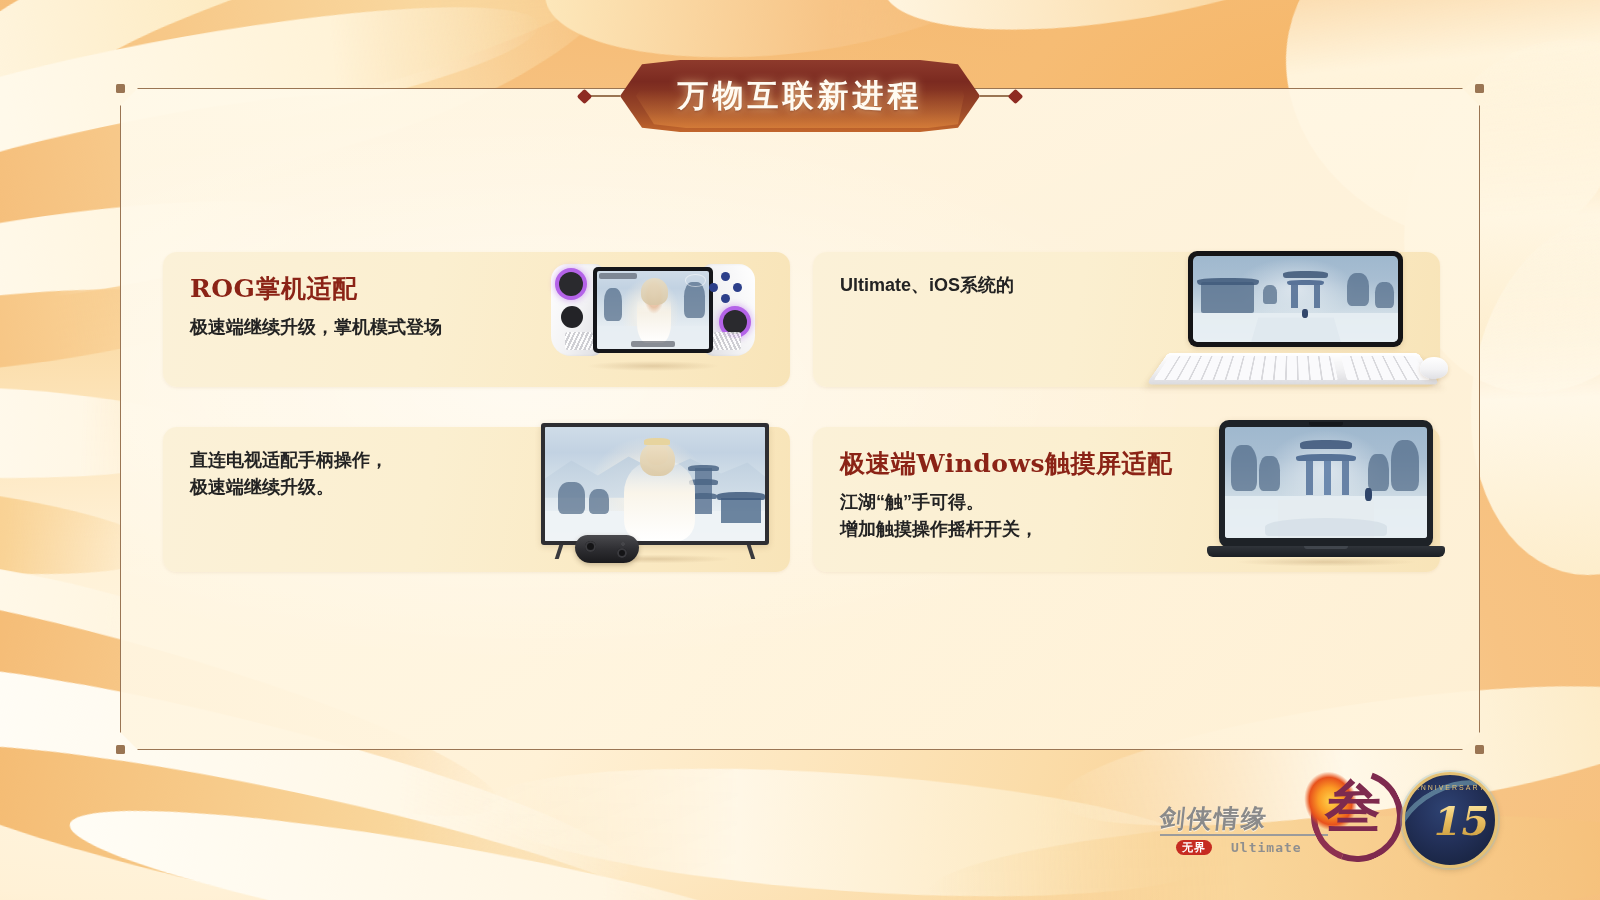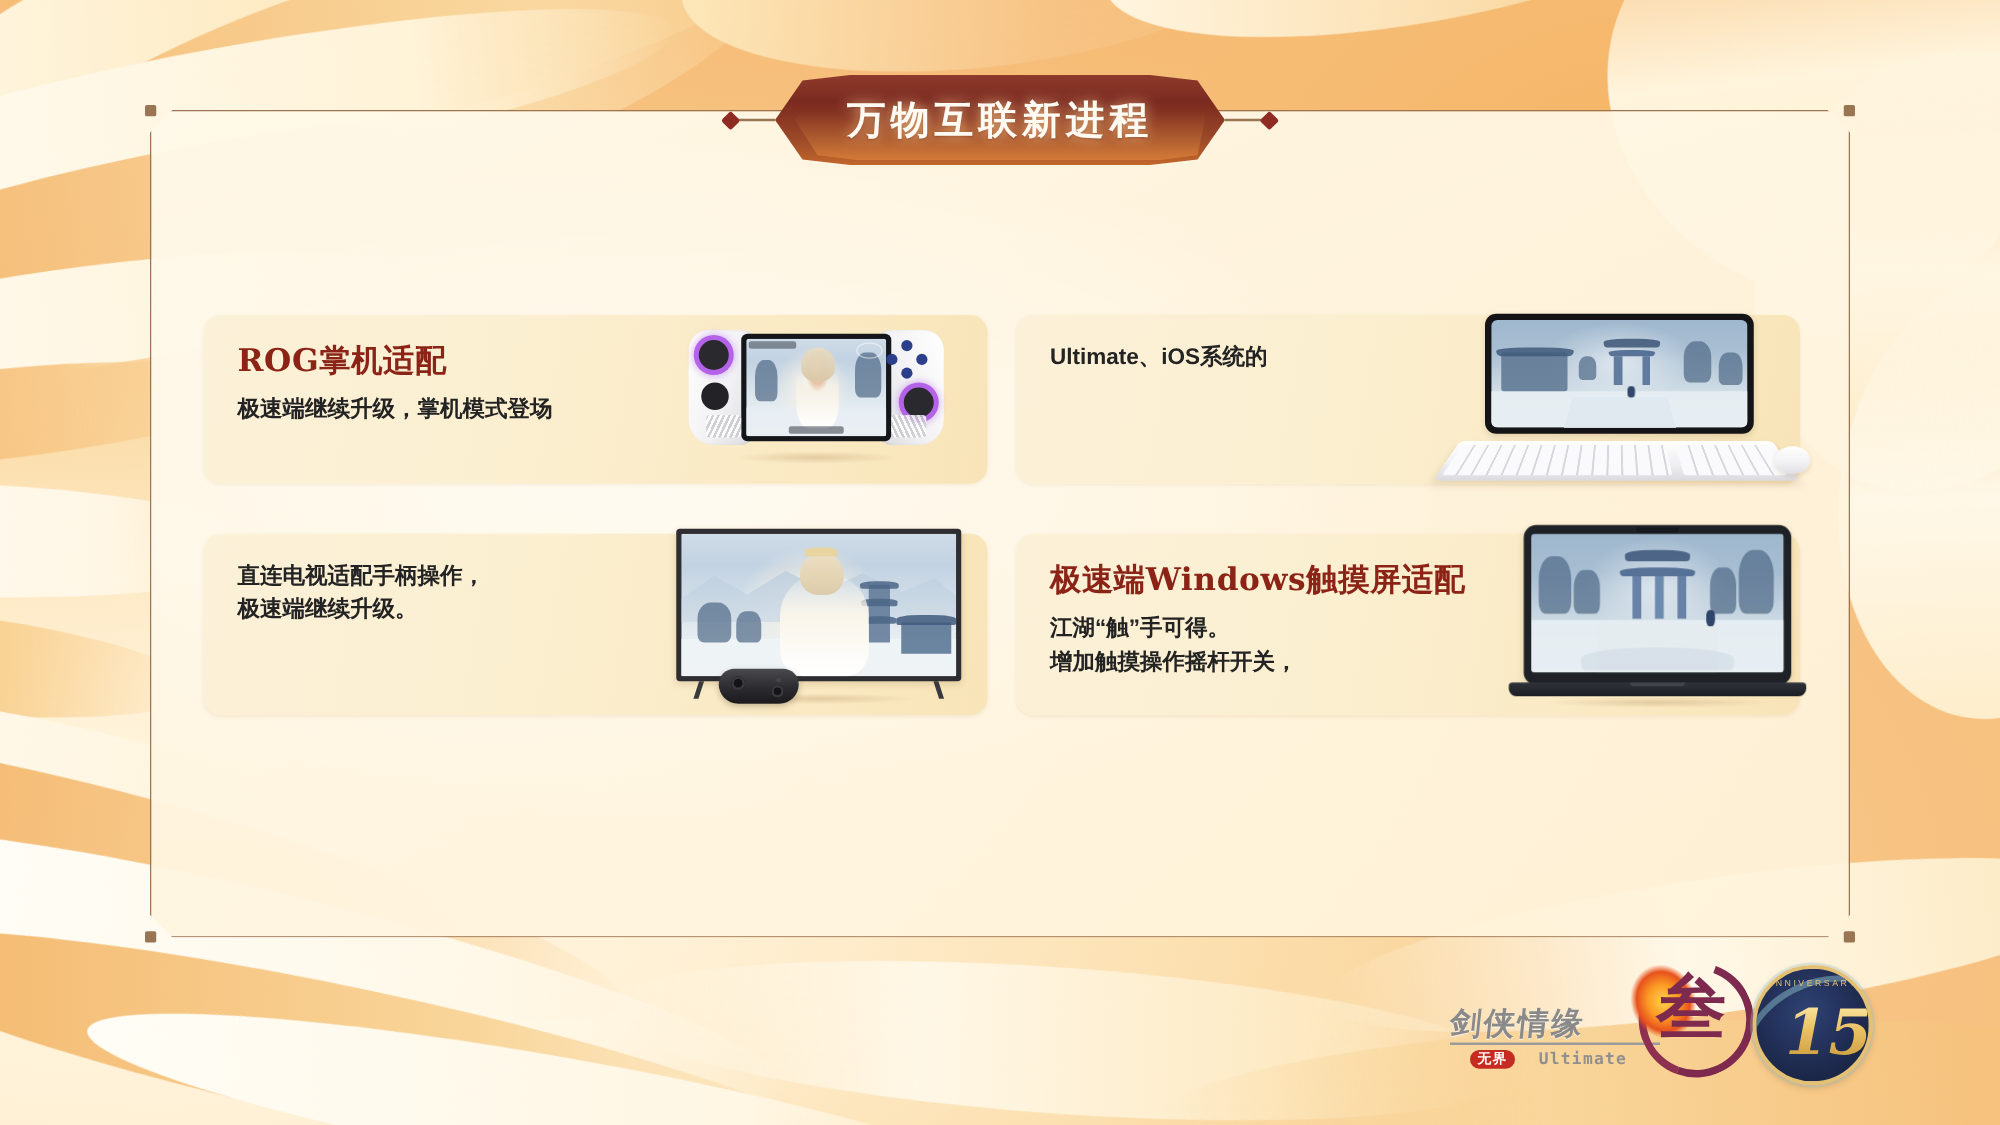--- a/index.html
+++ b/index.html
@@ -184,21 +184,21 @@
   .anniv-arc {
     position:absolute; left:-14%; top:12%; width:128%; height:80%;
     border-radius:50%;
     border:5px solid rgba(150,205,210,.45);
     border-bottom-color:transparent; border-right-color:transparent;
     transform:rotate(-28deg);
   }
   .anniv-15 {
     position:absolute; left:0; right:0; top:26px; text-align:center;
     font-family:"DejaVu Serif","Liberation Serif",serif;
-    font-size:50px; font-weight:700; line-height:1;
+    font-size:40px; font-weight:700; line-height:1;
     background:linear-gradient(180deg,#FCEAA8 0%,#EBC164 45%,#C99A3C 100%);
     -webkit-background-clip:text; background-clip:text; color:transparent;
     font-style:italic;
     padding-left:23px;
   }
   .anniv-top {
     position:absolute; left:0; right:0; top:9px; text-align:center;
     font-size:7px; color:#E3C074; letter-spacing:2px;
   }
 </style>

